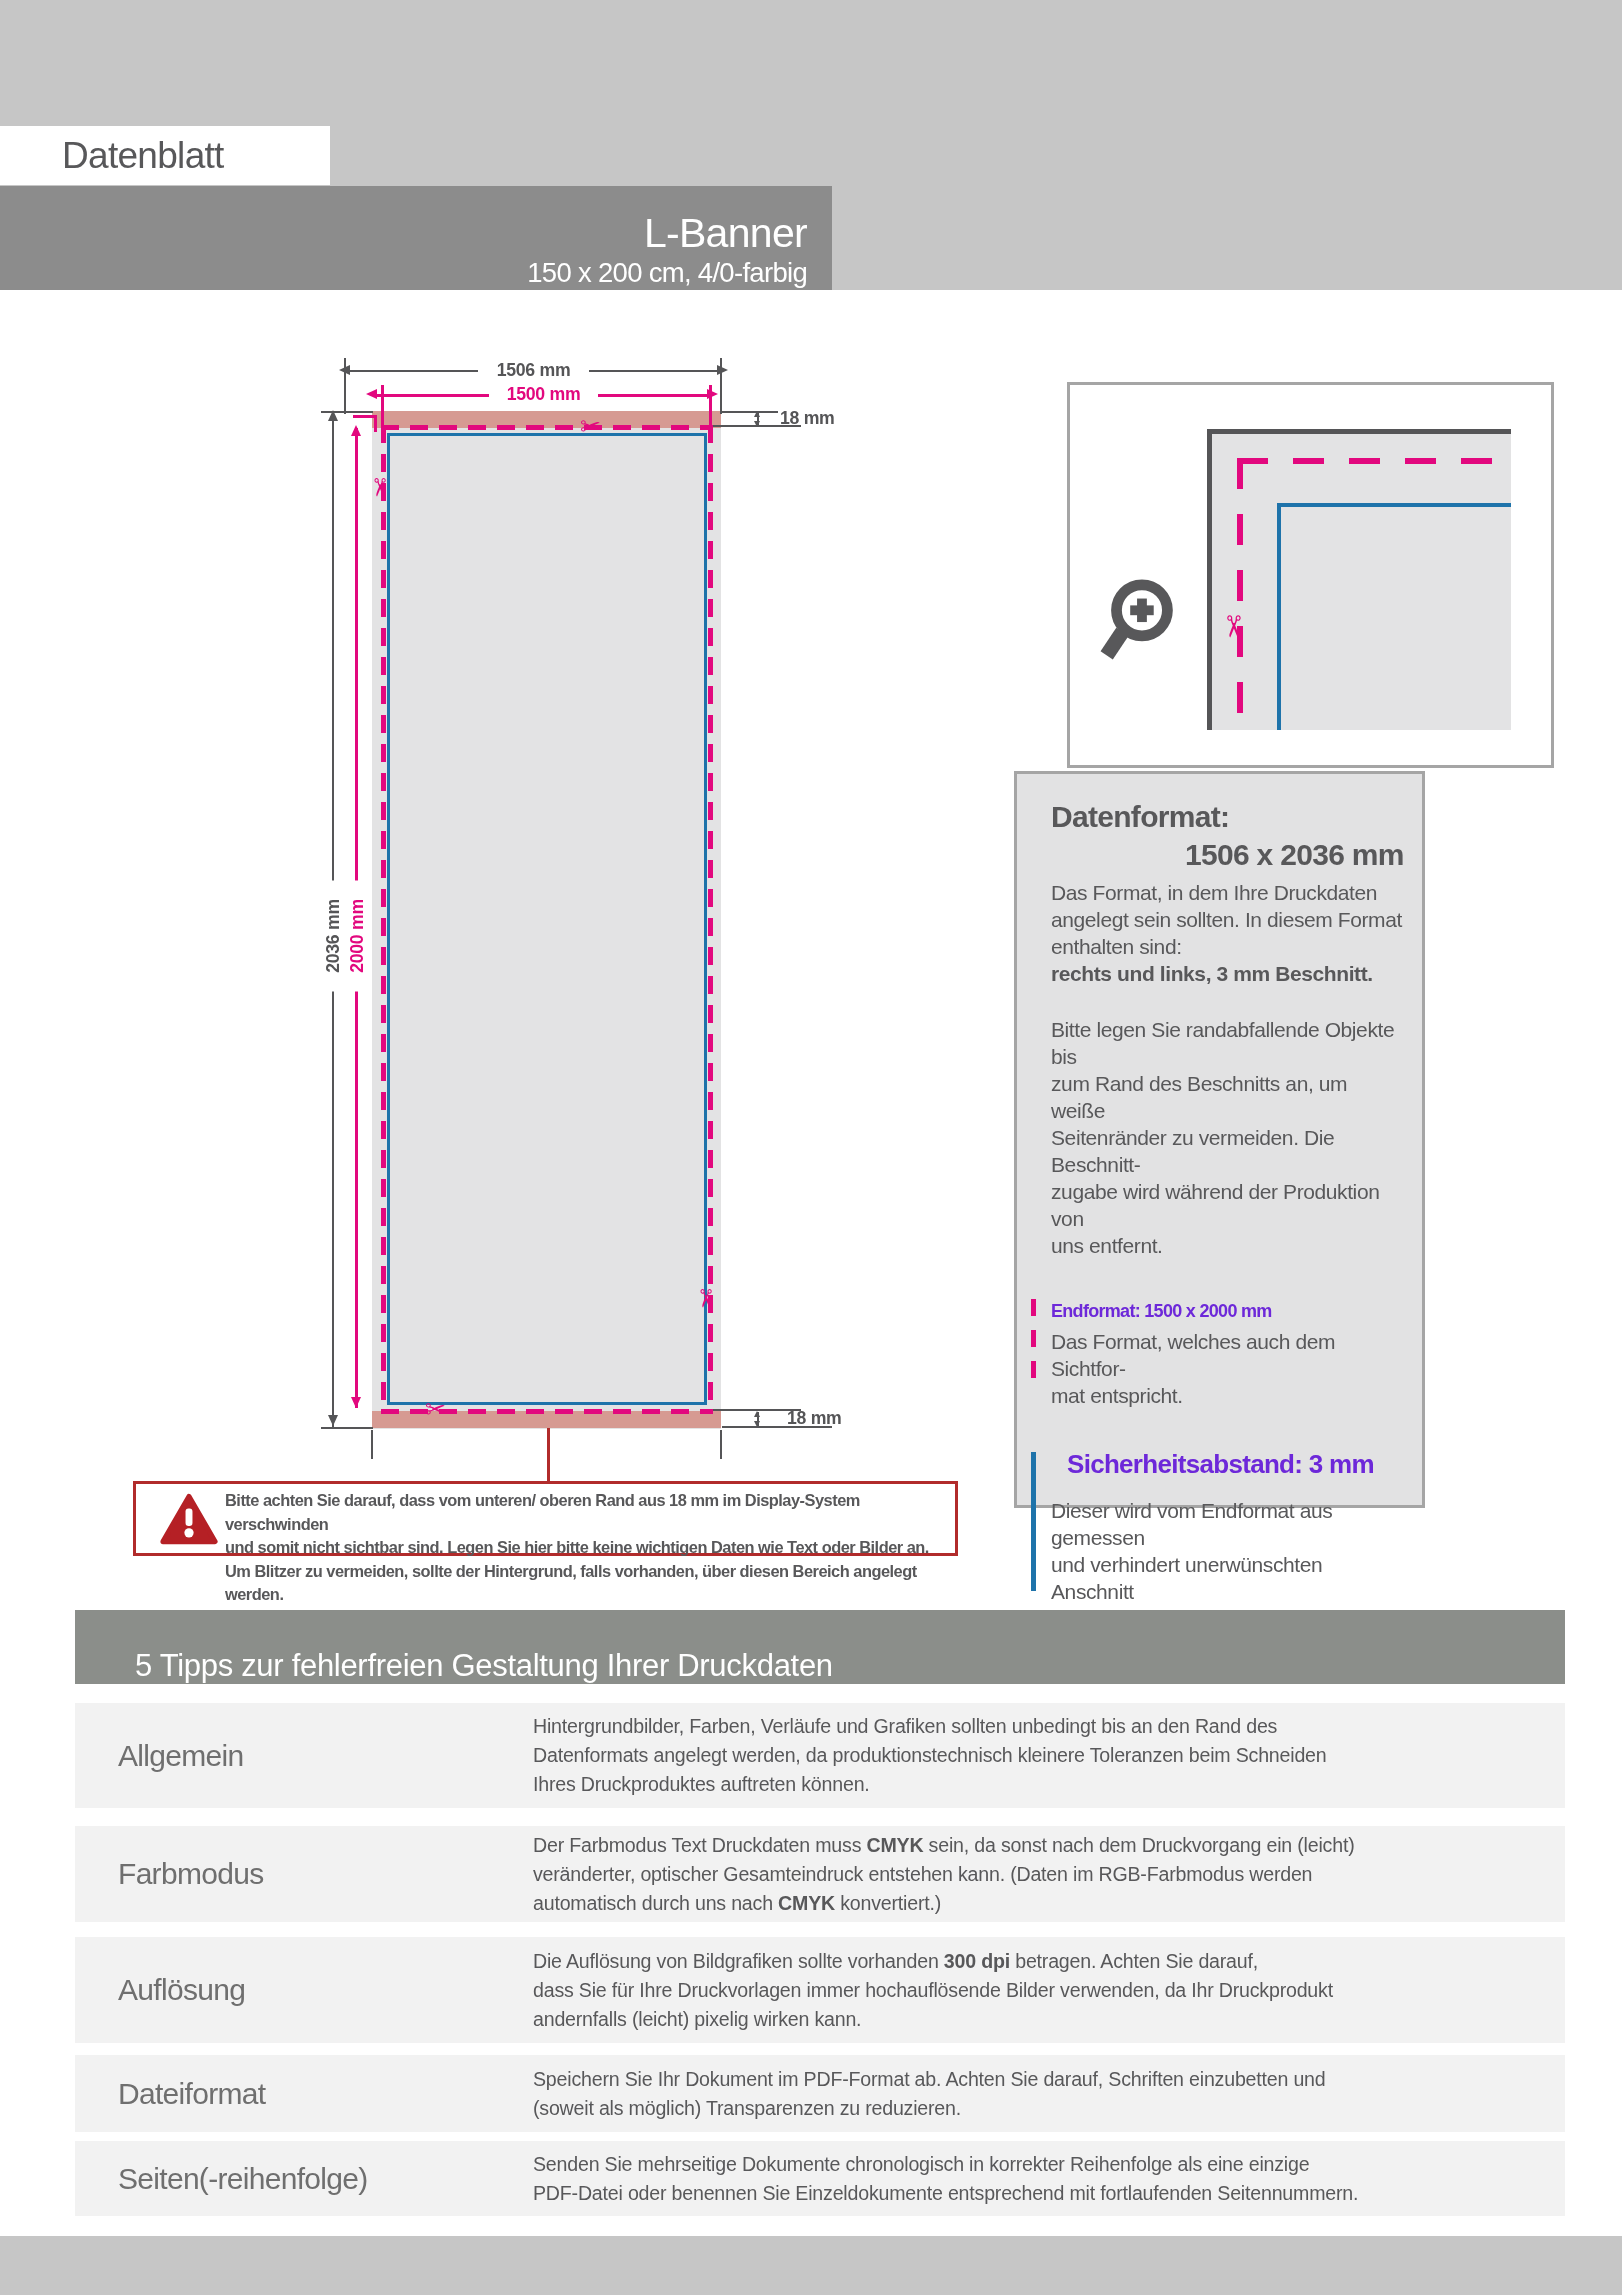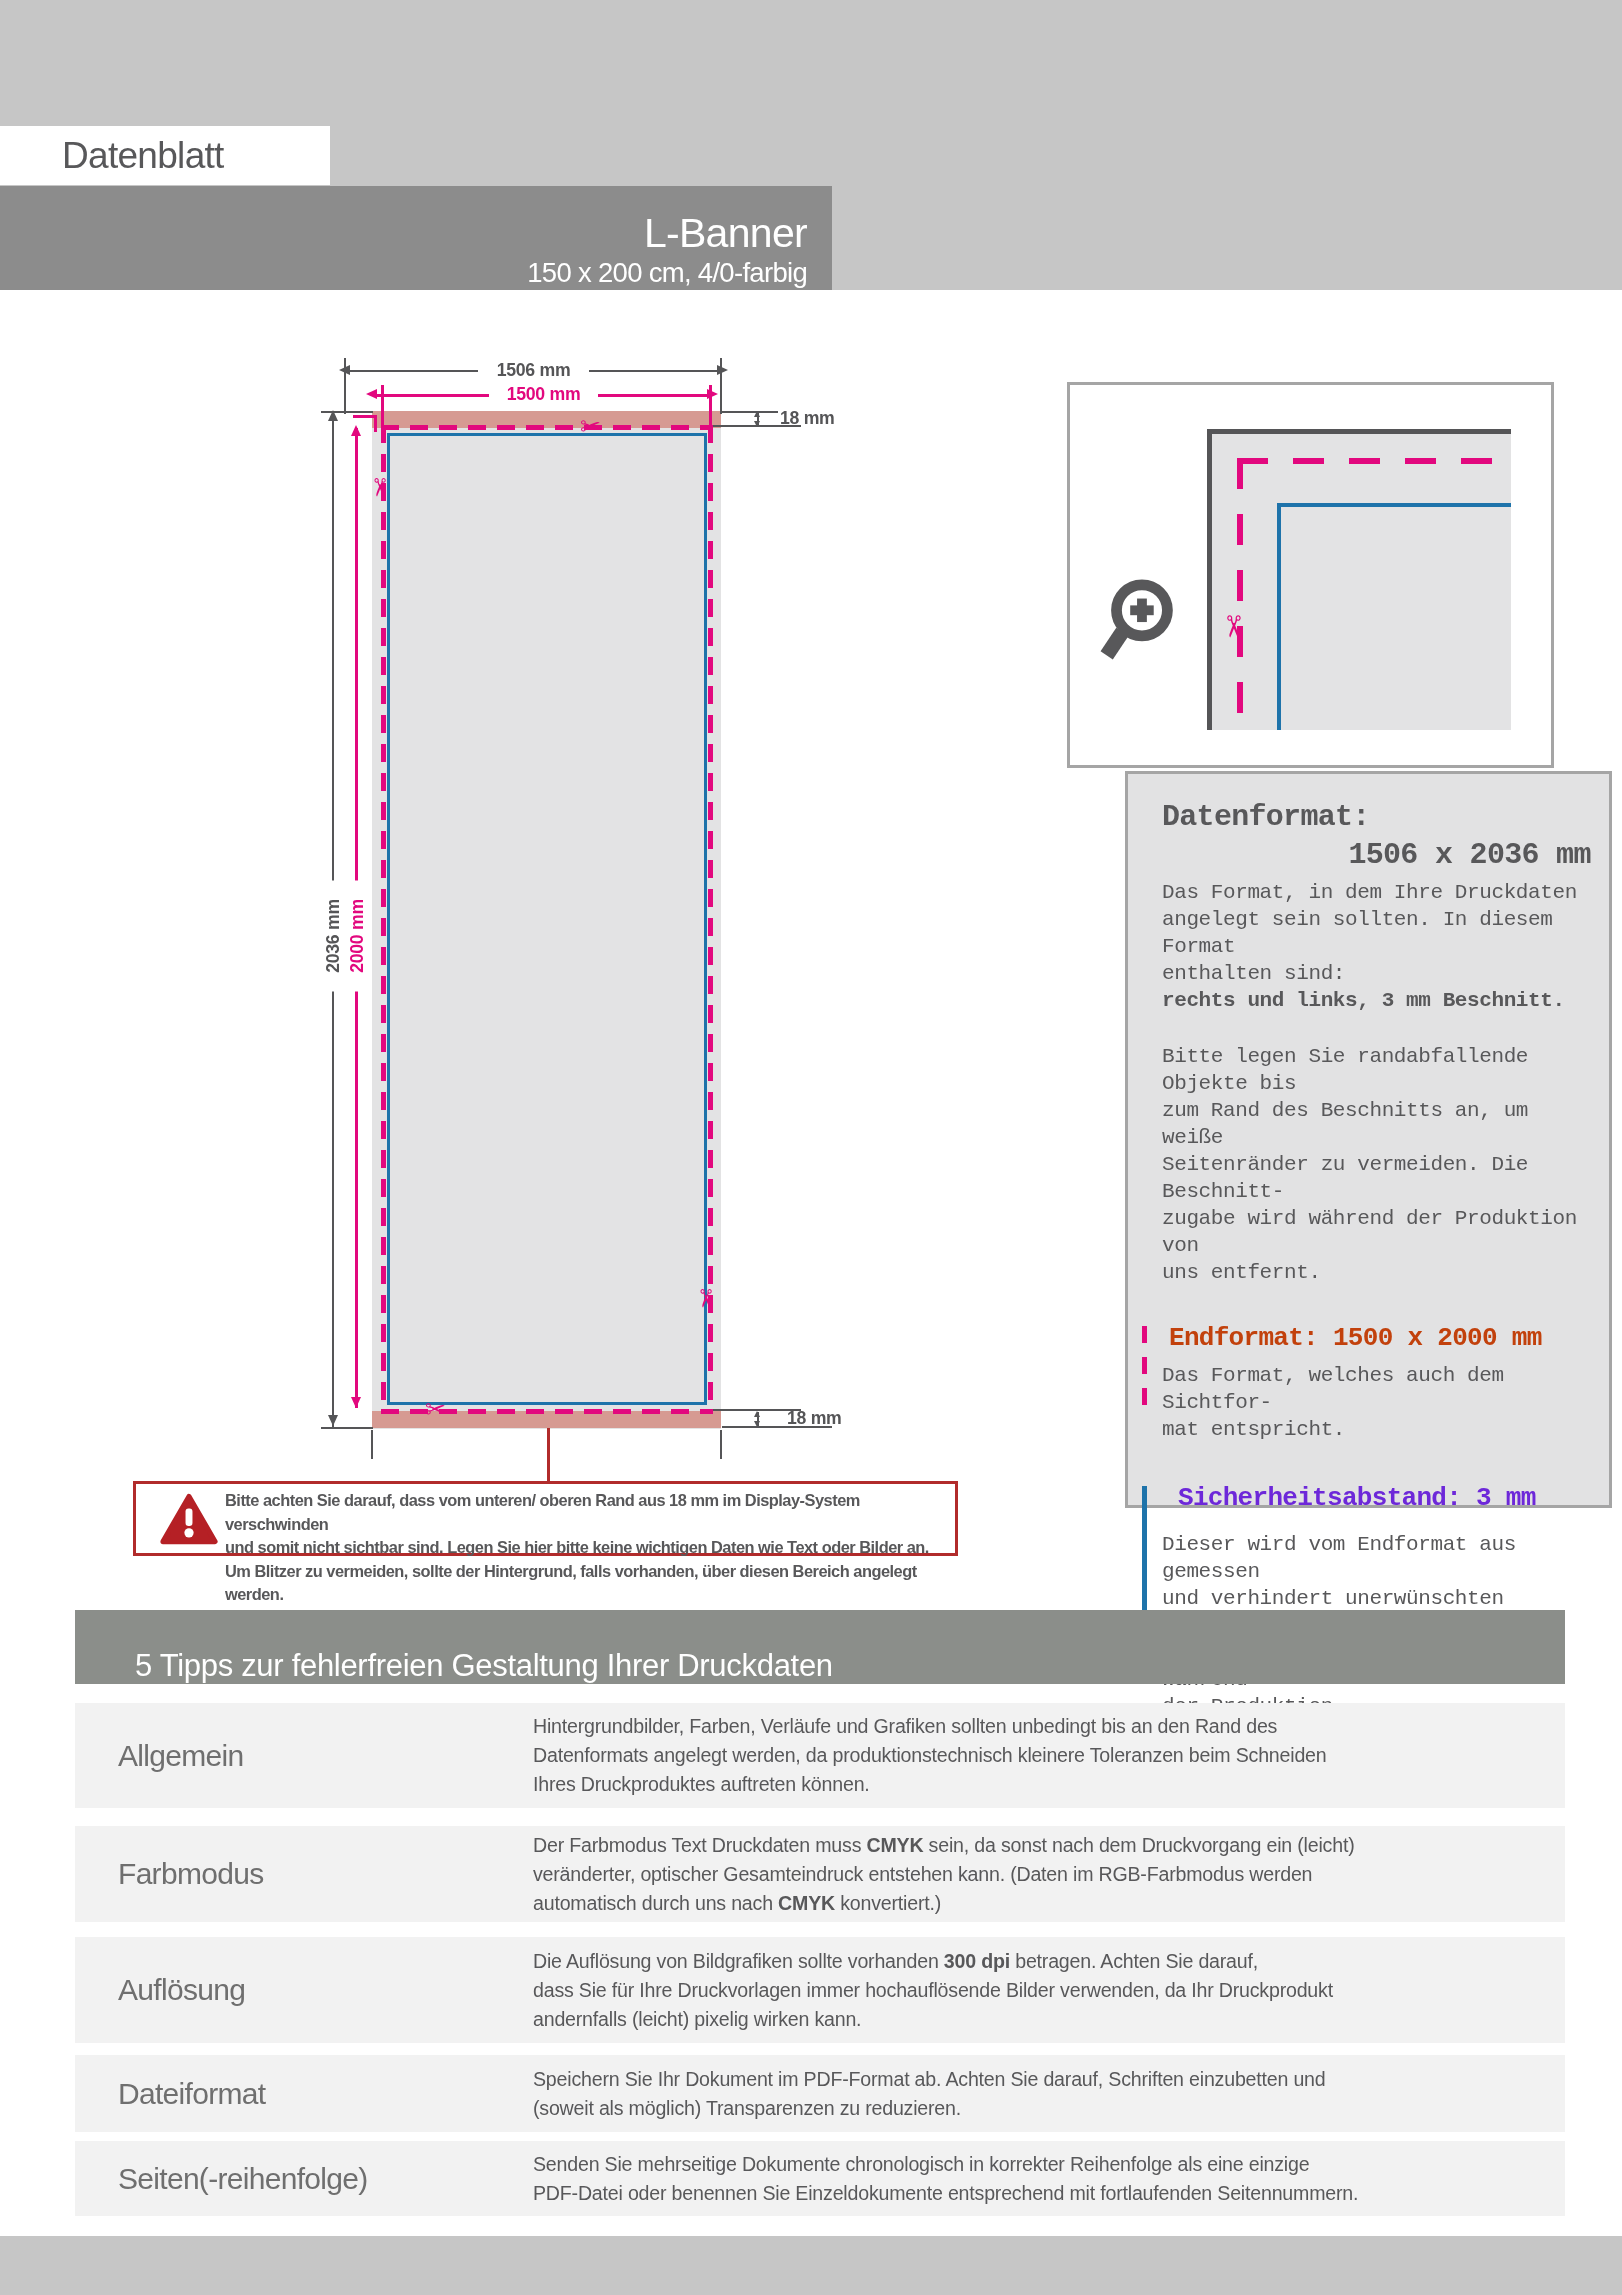--- a/index.html
+++ b/index.html
@@ -42,29 +42,29 @@
     border:3.3px solid #B12B2B;box-sizing:border-box;}
   .warntext{left:225px;top:1489px;width:726px;font-size:16.4px;font-weight:bold;
     line-height:23.6px;letter-spacing:-0.5px;color:#58585A;}
   
   .zoombox{left:1067px;top:382px;width:487px;height:386px;background:#fff;
     border:3.3px solid #A5A5A5;box-sizing:border-box;}
   .detail-rect{left:1207px;top:429px;width:304px;height:301px;background:#E3E3E4;
     border-top:5.2px solid #555557;border-left:5.2px solid #555557;box-sizing:border-box;}
   .dash-h-lg{height:5.9px;background:repeating-linear-gradient(90deg,#E2087E 0 31px,transparent 31px 56px);}
   .dash-v-lg{width:5.9px;background:repeating-linear-gradient(180deg,#E2087E 0 31px,transparent 31px 56px);}
-  .infobox{left:1125px;top:771px;width:487px;height:737px;background:#E2E2E3;
-    border:3.3px solid #A5A5A5;box-sizing:border-box;padding:23.6px 18.3px 0 34px;font-family:Liberation Mono, monospace;}
+  .infobox{left:1014px;top:771px;width:411px;height:737px;background:#E2E2E3;
+    border:3.3px solid #A5A5A5;box-sizing:border-box;padding:23.6px 18.3px 0 34px;}
   .infobox h2{margin:0;font-size:30px;line-height:38px;font-weight:bold;color:#58585A;letter-spacing:-0.7px;}
   .infobody{font-size:21px;line-height:27px;letter-spacing:-0.4px;color:#58585A;}
   .accentblock{position:relative;}
   .accent-dash{position:absolute;left:-19.6px;top:5.2px;width:4.6px;height:85px;
     background:repeating-linear-gradient(180deg,#E2087E 0 17px,transparent 17px 31px);}
   .accent-solid{position:absolute;left:-19.6px;top:5.2px;width:4.6px;height:139px;background:#1E73AA;}
-  .h-end{margin:7px;font-size:26px;line-height:34px;font-weight:bold;color:#c2410c;letter-spacing:-0.7px;}
+  .h-end{margin:0;font-size:18px;line-height:34px;font-weight:bold;color:#6d28d9;letter-spacing:-0.7px;}
   .h-sich{margin:16px;font-size:26px;line-height:34px;font-weight:bold;color:#6d28d9;letter-spacing:-0.7px;}
   
   .tips-band{left:75px;top:1610px;width:1490px;height:74px;background:#8B8E8A;color:#fff;
     display:flex;align-items:flex-end;padding-left:60px;box-sizing:border-box;
     font-size:31px;font-weight:300;letter-spacing:-0.3px;}
   .tip-row{left:75px;width:1490px;background:#F2F2F2;display:flex;align-items:center;box-sizing:border-box;}
   .tip-label{position:absolute;left:43px;font-size:30px;font-weight:300;color:#6F6F6F;letter-spacing:-0.7px;}
   .tip-body{position:absolute;left:458px;font-size:19.6px;line-height:29px;letter-spacing:-0.2px;color:#58585A;}
   .band-bottom{left:0;top:2236px;width:1623px;height:60px;background:#C6C6C6;}
 </style>

